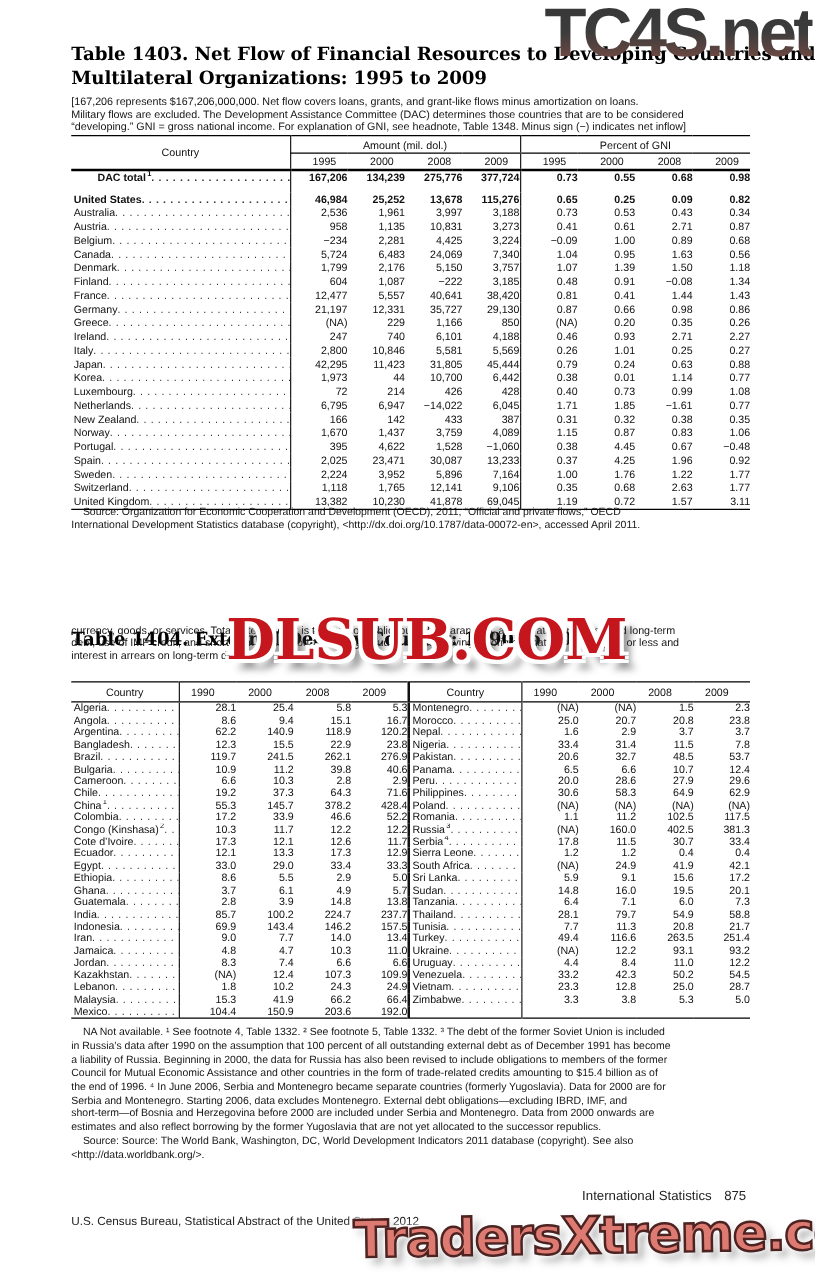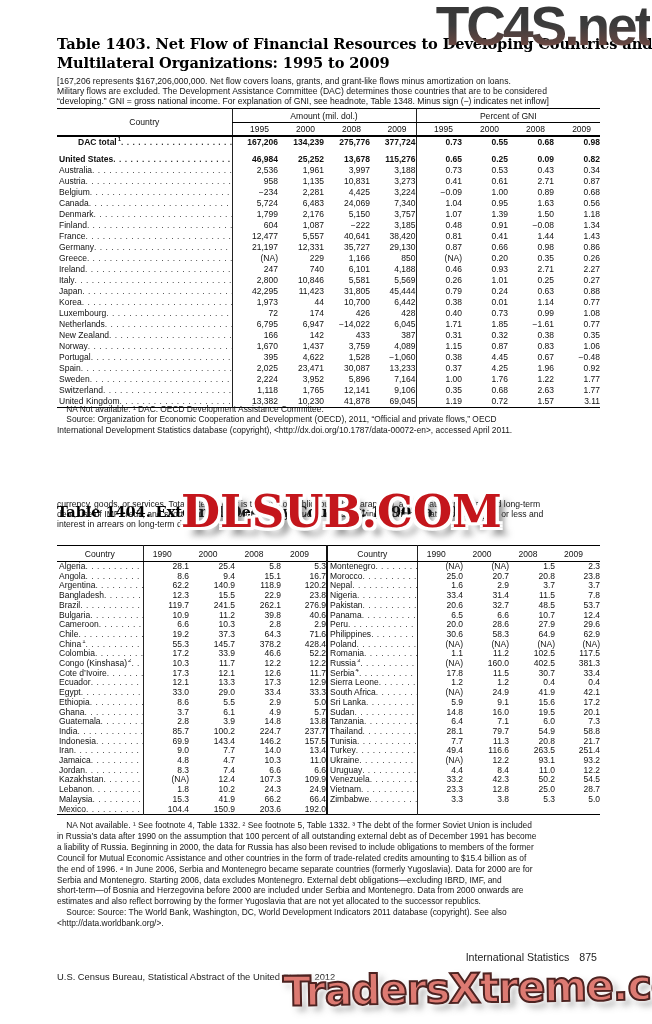--- a/index.html
+++ b/index.html
@@ -389,21 +389,21 @@
         <td class="num">0.77</td>
       </tr>
       <tr>
         <td class="country">
           <div class="cwrap">
             <span class="nm">Luxembourg</span>
             <span class="dots"></span>
           </div>
         </td>
         <td class="num sep-l">72</td>
-        <td class="num">174</td>
+        <td class="num">214</td>
         <td class="num">426</td>
         <td class="num">428</td>
         <td class="num sep-l">0.40</td>
         <td class="num">0.73</td>
         <td class="num">0.99</td>
         <td class="num">1.08</td>
       </tr>
       <tr>
         <td class="country">
           <div class="cwrap">
@@ -529,21 +529,20 @@
         <td class="num">69,045</td>
         <td class="num sep-l">1.19</td>
         <td class="num">0.72</td>
         <td class="num">1.57</td>
         <td class="num">3.11</td>
       </tr>
     </tbody>
 </table>
 
 <div class="abs fnote" style="top:404px; left:57px; line-height:10.4px;">
-    <div class="ln">&nbsp;&nbsp;&nbsp;&nbsp;NA Not available. ¹ DAC: OECD Development Assistance Committee.</div>
     <div class="ln">&nbsp;&nbsp;&nbsp;&nbsp;Source: Organization for Economic Cooperation and Development (OECD), 2011, “Official and private flows,” OECD</div>
     <div class="ln">International Development Statistics database (copyright), &lt;http://dx.doi.org/10.1787/data-00072-en&gt;, accessed April 2011.</div>
   </div>
 
 <div class="abs btitle" style="top:480px; left:57px; width:560px;margin-top:23px;">Table 1404. External Debt by Country: 1990 to 2009</div>
 
 <div class="abs note" style="top:500px; left:57px;">
     <div class="ln">currency, goods, or services. Total external debt is the sum of public, publicly guaranteed, and private nonguaranteed long-term</div>
     <div class="ln">debt, use of IMF credit, and short-term debt. Short-term debt includes all debt having an original maturity of one year or less and</div>
     <div class="ln">interest in arrears on long-term debt]</div>

